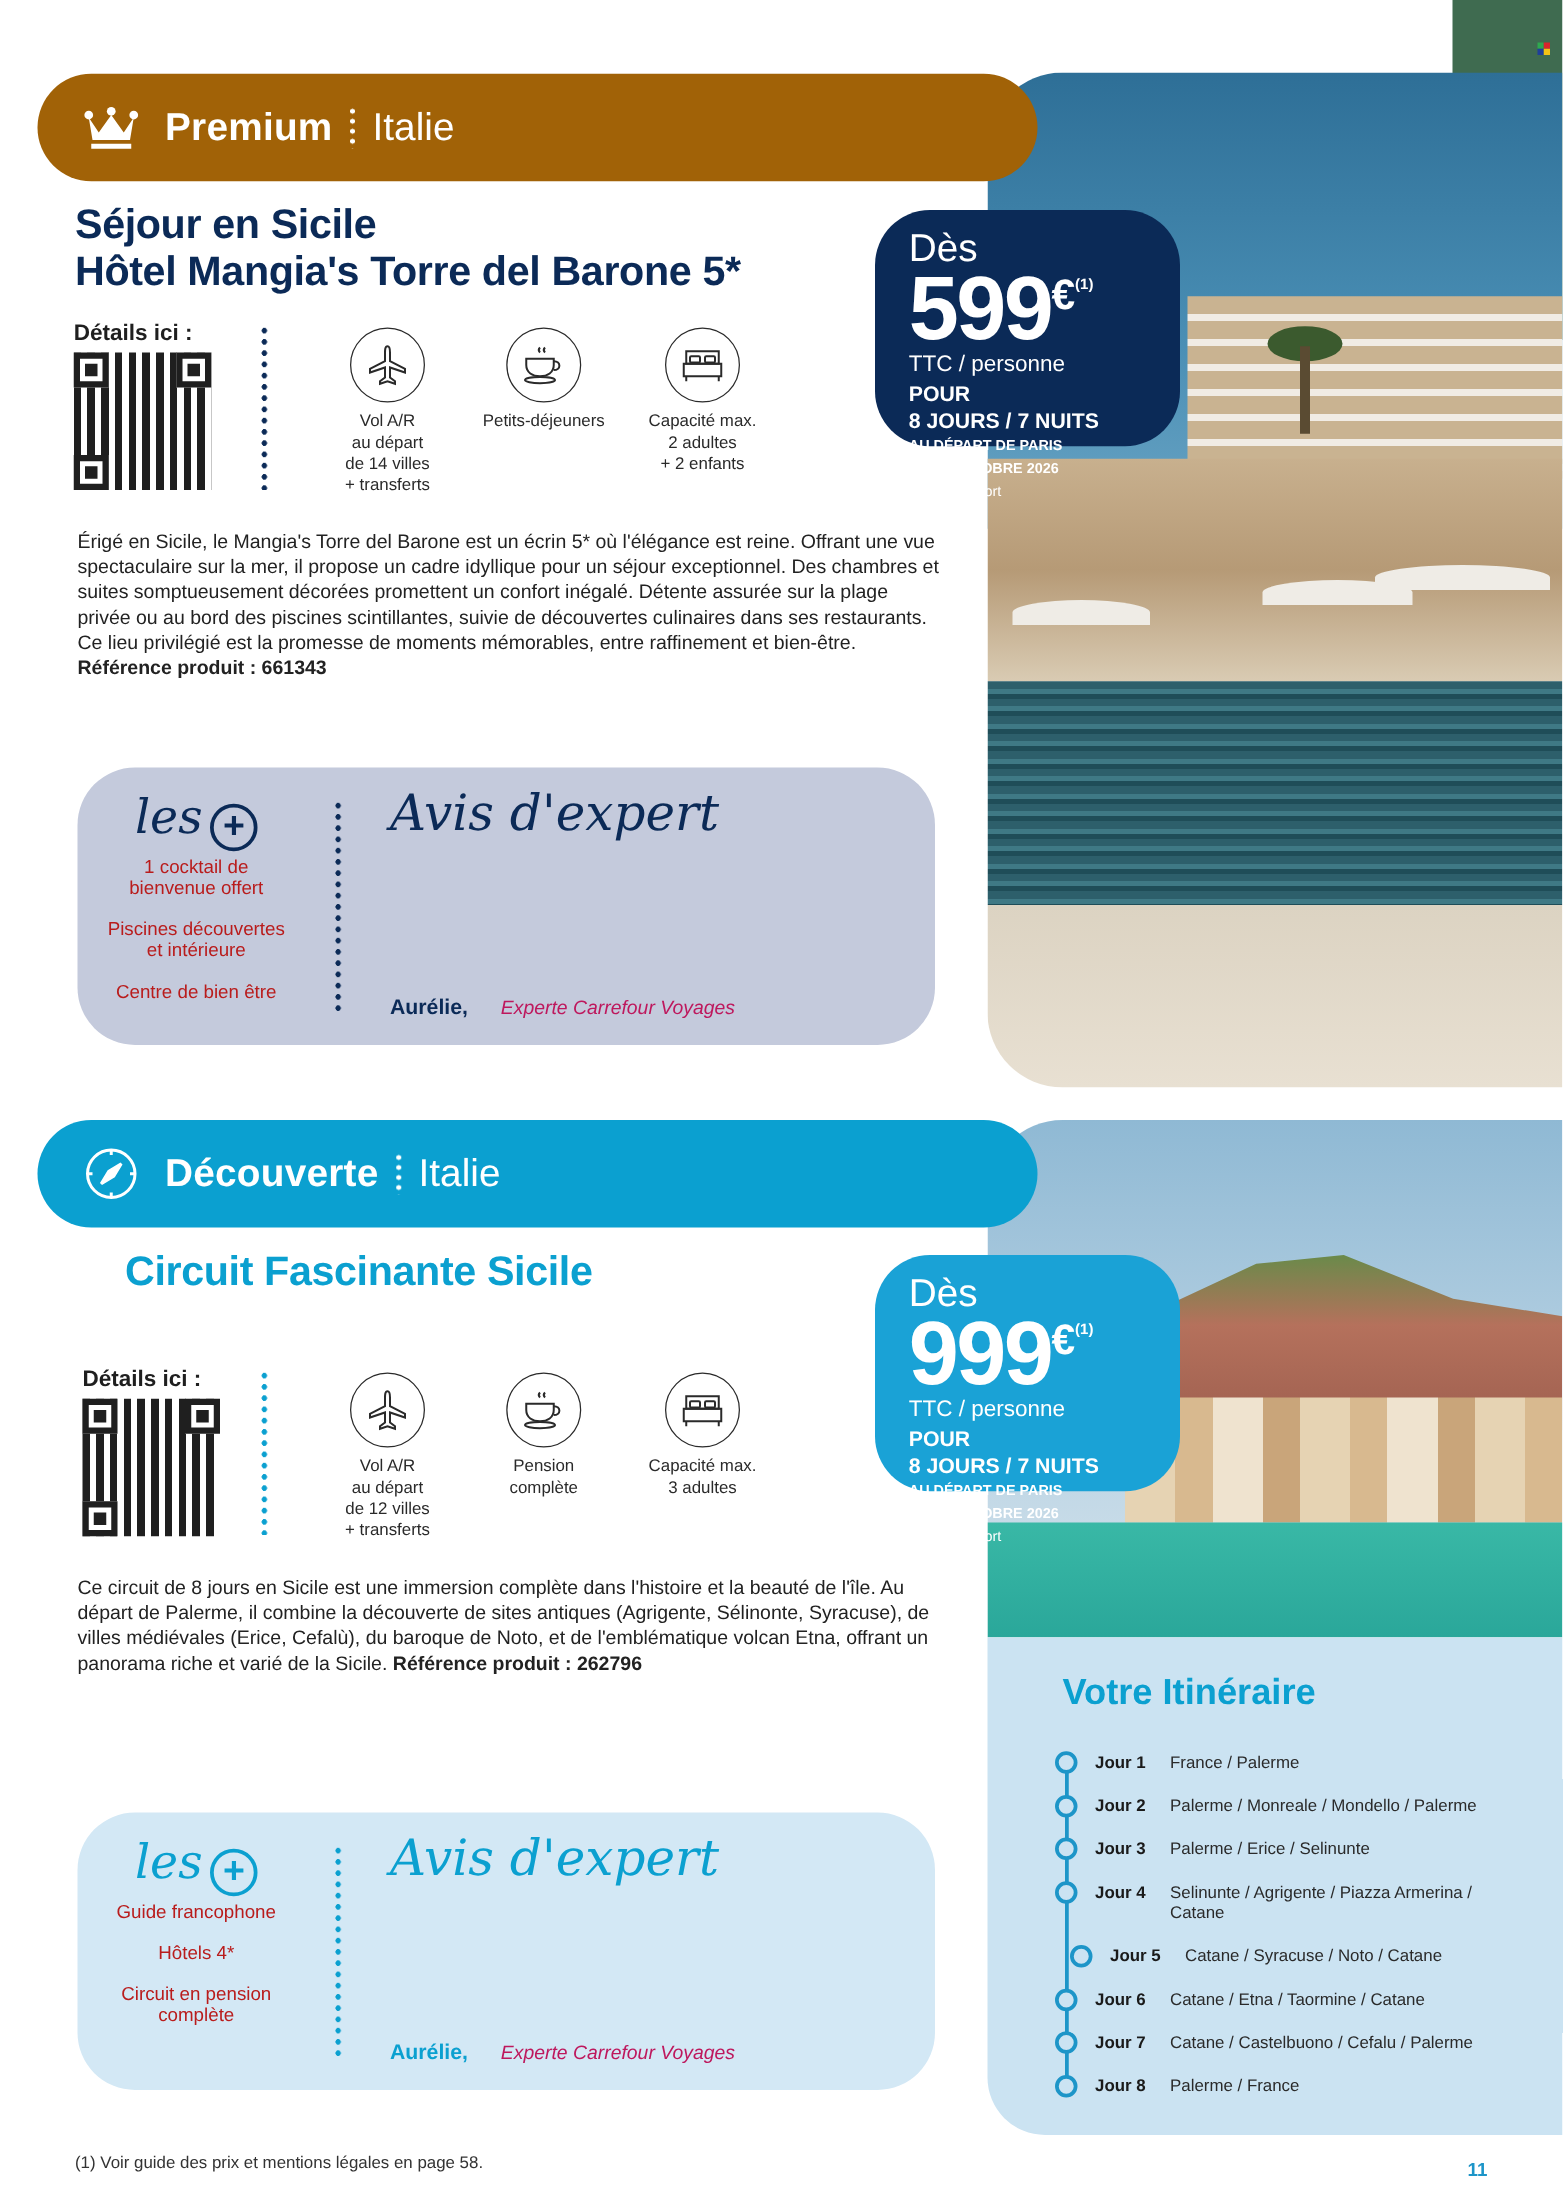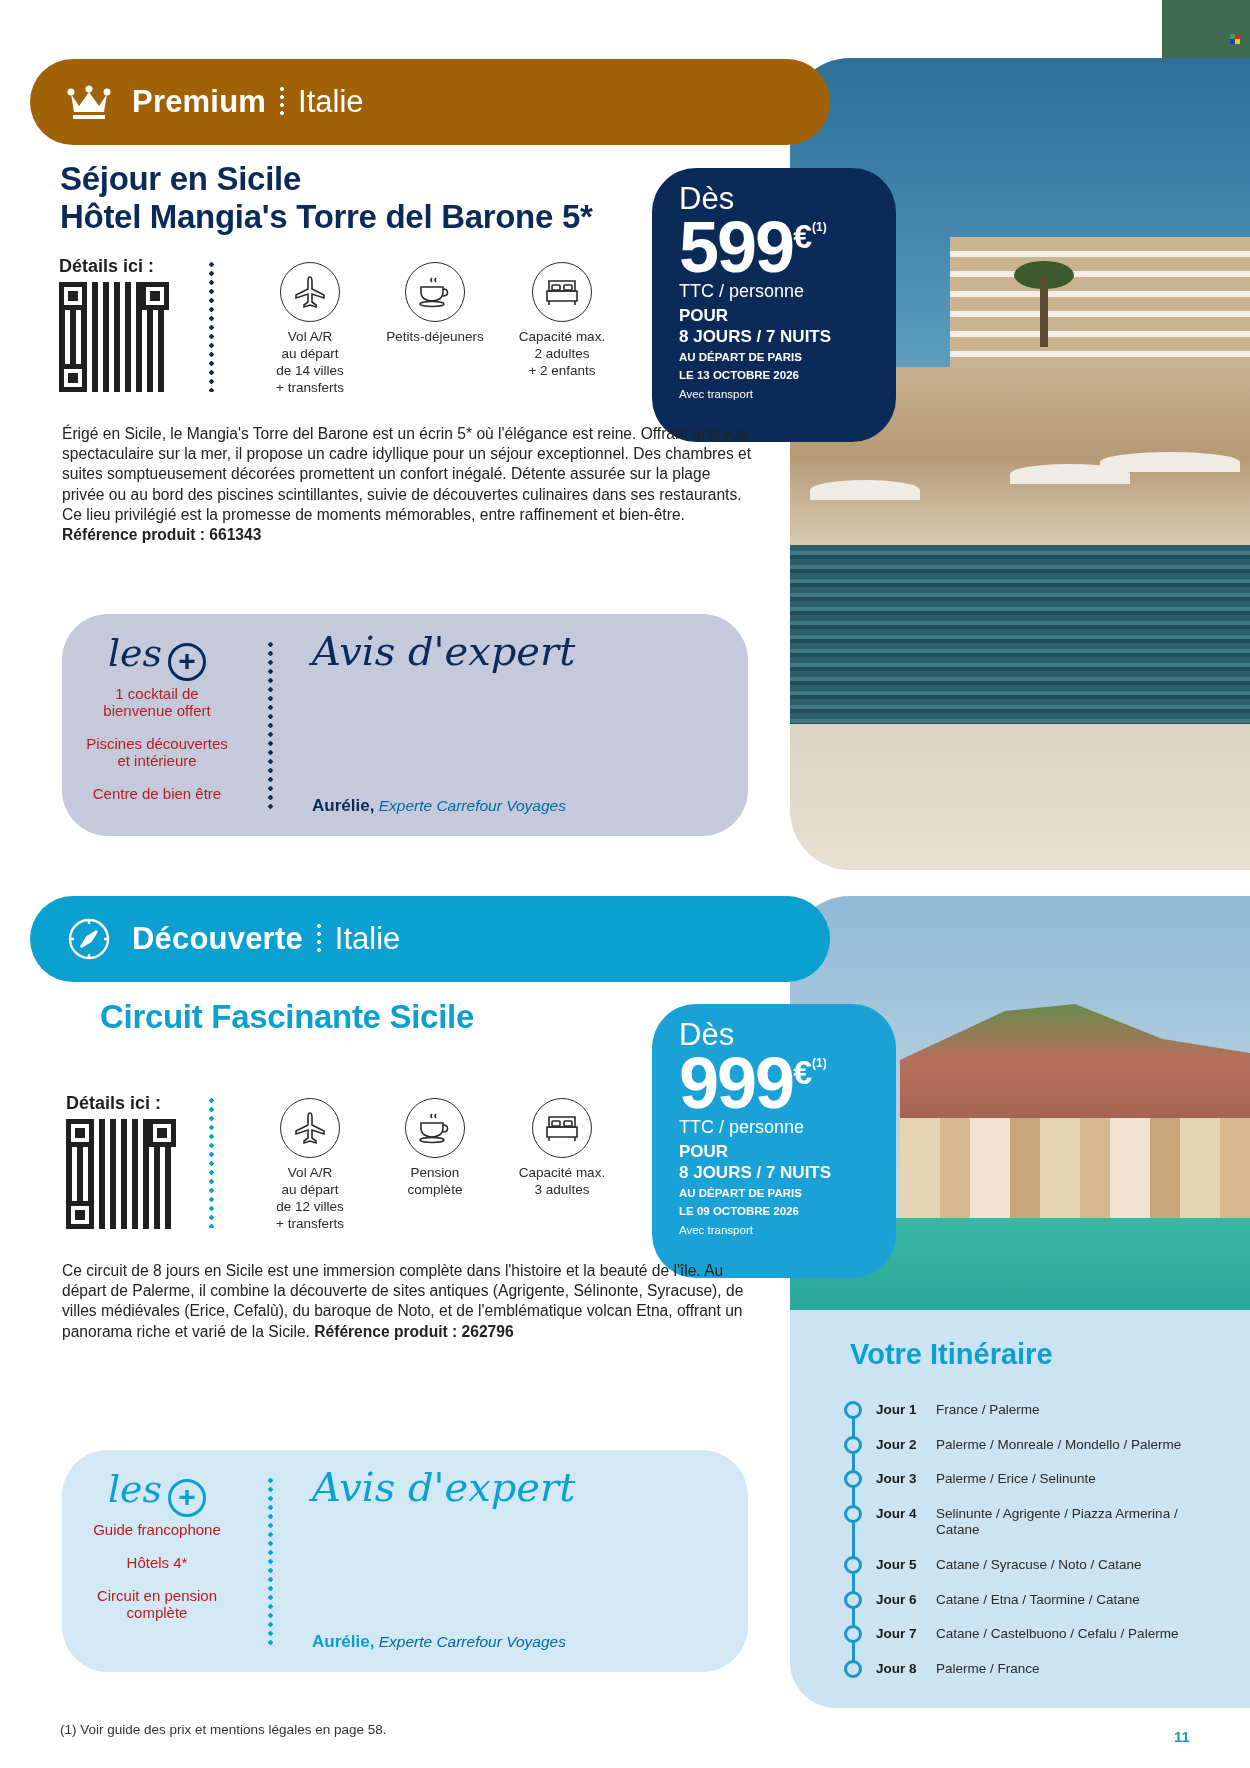--- a/index.html
+++ b/index.html
@@ -42,21 +42,21 @@
   .bar .bar-icon { width: 46px; height: 46px; margin-right: 20px; display: flex; align-items: center; justify-content: center; }
   .bar .bar-title { font-size: 31px; font-weight: bold; letter-spacing: 0.2px; }
   .bar .bar-sep { margin: 0 14px; width: 4px; height: 34px; background: radial-gradient(circle, #fff 1.8px, transparent 2.2px) 0 0/4px 8px repeat-y; }
   .bar .bar-country { font-size: 31px; font-weight: normal; }
 
   
   .title-premium { left: 60px; top: 160px; color: #0b2a57; font-size: 33px; font-weight: bold; line-height: 38px; letter-spacing: -0.3px; }
   .title-decouverte { left: 60px; top: 998px; color: #0ba0d0; font-size: 33px; font-weight: bold; line-height: 38px; letter-spacing: -0.3px; margin-left: 40px; }
 
   
-  .price-card { left: 652px; width: 244px; height: 274px; border-radius: 44px; color: #fff; padding: 14px 0 0 27px; }
+  .price-card { left: 700px; width: 244px; height: 189px; border-radius: 44px; color: #fff; padding: 14px 0 0 27px; }
   .price-card.navy { top: 168px; background: #0b2a57; }
   .price-card.cyan { top: 1004px; background: #1aa2d6; }
   .price-card .des { font-size: 31px; line-height: 34px; }
   .price-card .amount-row { display: flex; align-items: flex-start; margin-top: -2px; }
   .price-card .amount { font-size: 72px; font-weight: bold; line-height: 66px; letter-spacing: -2px; }
   .price-card .cur { font-size: 34px; font-weight: bold; line-height: 40px; margin-top: 2px; }
   .price-card .note { font-size: 12px; font-weight: bold; margin-top: 6px; }
   .price-card .ttc { font-size: 18px; line-height: 22px; }
   .price-card .pour { font-size: 17px; font-weight: bold; line-height: 20px; margin-top: 4px; }
   .price-card .duration { font-size: 17px; font-weight: bold; line-height: 22px; }
@@ -85,21 +85,21 @@
   .les { position: absolute; left: 20px; top: 18px; width: 150px; text-align: center; }
   .les .les-word { font-family: "DejaVu Serif", serif; font-style: italic; font-size: 38px; line-height: 42px; }
   .les .plus { display: inline-block; width: 38px; height: 38px; border: 3px solid currentColor; border-radius: 50%; font-size: 30px; font-weight: bold; line-height: 30px; vertical-align: middle; margin-left: 6px; }
   .les-items { margin-top: 4px; color: #b91c1c; font-size: 15px; line-height: 17px; }
   .les-items div { margin-bottom: 16px; }
   .expert-dots { position: absolute; left: 206px; top: 26px; height: 170px; }
   .avis-title { position: absolute; left: 250px; top: 14px; font-family: "DejaVu Serif", serif; font-style: italic; font-size: 40px; line-height: 46px; }
   .avis-text { position: absolute; left: 250px; top: 70px; width: 410px; font-size: 15.6px; line-height: 20px; color: #2a2a2a; text-align: justify; }
   .avis-sign { position: absolute; left: 250px; top: 182px; font-size: 15.5px; }
   .avis-sign .name { font-weight: bold; font-size: 17px; }
-  .avis-sign .role { color: #0369a1; font-style: italic; }
+  .avis-sign .role { color: #be185d; font-style: italic; margin-left: 22px; }
 
   
   .itin { left: 790px; top: 1310px; width: 460px; height: 398px; background: #cbe3f2; border-bottom-left-radius: 46px; }
   .itin-title { position: absolute; left: 60px; top: 28px; color: #0ba0d0; font-size: 29px; font-weight: bold; }
   .itin-line { position: absolute; left: 62px; top: 100px; width: 3px; height: 258px; background: #1d95c8; }
   .itin-row { position: absolute; left: 54px; display: flex; align-items: flex-start; }
   .itin-row .node { width: 18px; height: 18px; border: 3px solid #1d95c8; border-radius: 50%; background: #cbe3f2; margin-top: -1px; }
   .itin-row .day { width: 60px; margin-left: 14px; font-weight: bold; font-size: 13.5px; color: #1a1a1a; }
   .itin-row .route { width: 270px; font-size: 13.5px; line-height: 16px; color: #2a2a2a; }
 
@@ -354,21 +354,21 @@
   <div class="itin-row" style="top:161px;">
       <span class="node"></span>
       <span class="day">Jour 3</span>
       <span class="route">Palerme / Erice / Selinunte</span>
     </div>
   <div class="itin-row" style="top:196px;">
       <span class="node"></span>
       <span class="day">Jour 4</span>
       <span class="route">Selinunte / Agrigente / Piazza Armerina / Catane</span>
     </div>
-  <div class="itin-row" style="top:247px;">
+  <div class="itin-row" style="top:247px;margin-left:12px;">
       <span class="node"></span>
       <span class="day">Jour 5</span>
       <span class="route">Catane / Syracuse / Noto / Catane</span>
     </div>
   <div class="itin-row" style="top:282px;">
       <span class="node"></span>
       <span class="day">Jour 6</span>
       <span class="route">Catane / Etna / Taormine / Catane</span>
     </div>
   <div class="itin-row" style="top:316px;">

